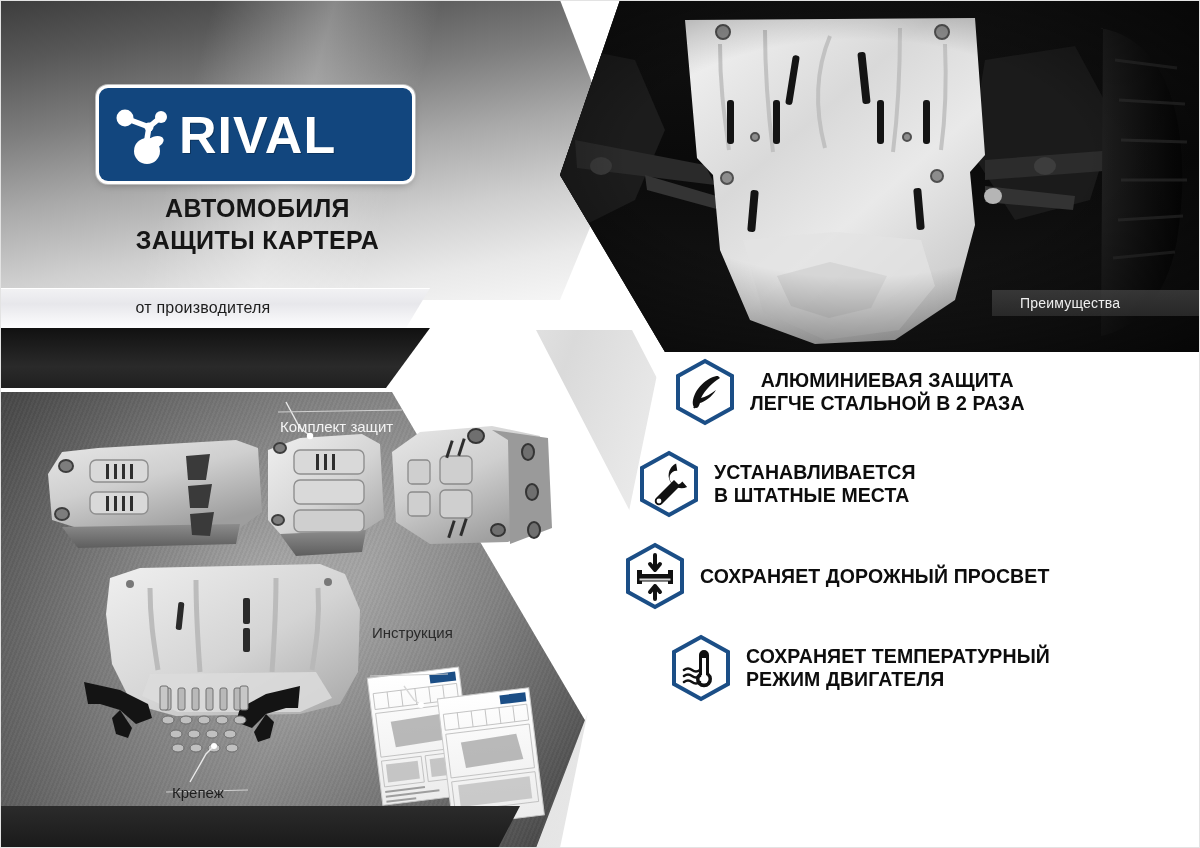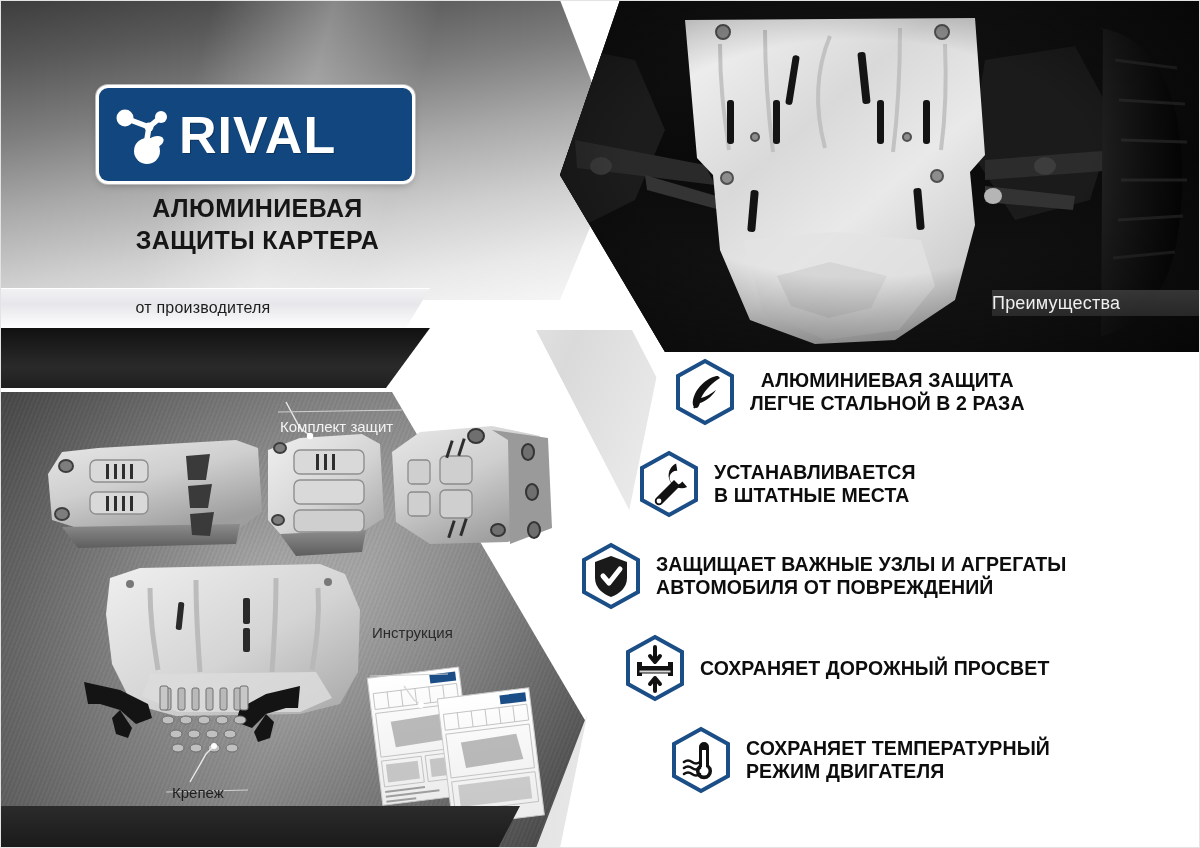--- a/index.html
+++ b/index.html
@@ -80,22 +80,22 @@
     clip-path:polygon(105px 0, 685px 0, 685px 352px, 150px 352px, 45px 175px);
     background:#0b0b0b;
   }
   .photo .under{position:absolute;inset:0;}
 
   
   .adv-tab{
     position:absolute;left:992px;top:290px;width:208px;height:26px;
     background:linear-gradient(180deg,rgba(70,70,70,.72) 0%,rgba(48,48,48,.78) 100%);
     display:flex;align-items:center;
-    color:#efefef;font-size:18px;
-    box-sizing:border-box;
+    color:#efefef;font-size:14px;
+    padding-left:28px;box-sizing:border-box;
     letter-spacing:.2px;
   }
 
   
   .bl-bg{
     position:absolute;left:0;top:352px;width:660px;height:496px;
     background:
       repeating-linear-gradient(112deg,rgba(255,255,255,.035) 0 2px,rgba(0,0,0,.035) 2px 4px),
       linear-gradient(118deg,#4e4e4e 0%,#6e6e6e 18%,#8d8d8d 36%,#a3a3a3 52%,#8f8f8f 68%,#6f6f6f 84%,#4a4a4a 100%);
     clip-path:polygon(0 40px, 392px 40px, 660px 496px, 0 496px);
@@ -163,21 +163,21 @@
       <circle cx="36" cy="46" r="13" fill="#ffffff"></circle>
       <path d="M14 13 L38 22 L50 12" stroke="#ffffff" stroke-width="5.5" fill="none" stroke-linecap="round" stroke-linejoin="round"></path>
       <path d="M38 22 L36 34" stroke="#ffffff" stroke-width="5.5" fill="none" stroke-linecap="round"></path>
       <circle cx="38" cy="22" r="4.5" fill="#ffffff"></circle>
       <ellipse cx="44" cy="37" rx="9" ry="5.5" fill="#ffffff" transform="rotate(-18 44 37)"></ellipse>
     </svg>
     <span class="logo-word">RIVAL</span>
   </div>
 
   <div class="tl-title">
-    <div>АЛЮМИНИЕВАЯ</div>
+    <div>АВТОМОБИЛЯ</div>
     <div>ЗАЩИТЫ КАРТЕРА</div>
   </div>
 
   <div class="tl-strip-border"></div>
   <div class="tl-strip"></div>
   <div class="tl-strip-text">от производителя</div>
 
   <div class="photo">
     <svg class="under" viewBox="0 0 685 352" preserveAspectRatio="none">
       <defs>
@@ -502,33 +502,20 @@
           <path d="M36 30 L18 48 A4 4 0 0 0 24 54 L42 36 Z" fill="#111"></path>
           <circle cx="21" cy="51" r="2.4" fill="#fff"></circle>
         </svg>
       </span>
       <span class="ftext">
         <span>УСТАНАВЛИВАЕТСЯ</span><br>
         <span>В ШТАТНЫЕ МЕСТА</span>
       </span>
     </div>
 
-    <div class="feature" style="margin-left:-32px;margin-top:24px;">
-      <span class="hexwrap">
-        <svg width="62" height="68" viewBox="0 0 62 68">
-          <polygon points="31,3 58,18 58,50 31,65 4,50 4,18" fill="none" stroke="#1B4E86" stroke-width="4"></polygon>
-          <path d="M31 14 L47 20 L47 36 C47 46 39 52 31 55 C23 52 15 46 15 36 L15 20 Z" fill="#1a1a1a"></path>
-          <path d="M23 34 L29 41 L40 27" fill="none" stroke="#ffffff" stroke-width="5" stroke-linecap="round" stroke-linejoin="round"></path>
-        </svg>
-      </span>
-      <span class="ftext">
-        <span>ЗАЩИЩАЕТ ВАЖНЫЕ УЗЛЫ И АГРЕГАТЫ</span><br>
-        <span>АВТОМОБИЛЯ ОТ ПОВРЕЖДЕНИЙ</span>
-      </span>
-    </div>
 
     <div class="feature" style="margin-left:12px;margin-top:24px;">
       <span class="hexwrap">
         <svg width="62" height="68" viewBox="0 0 62 68">
           <polygon points="31,3 58,18 58,50 31,65 4,50 4,18" fill="none" stroke="#1B4E86" stroke-width="4"></polygon>
           <rect x="13" y="28" width="5" height="14" fill="#111"></rect>
           <rect x="44" y="28" width="5" height="14" fill="#111"></rect>
           <rect x="13" y="32" width="36" height="4" fill="#111"></rect>
           <rect x="15" y="36" width="32" height="3" fill="#d8d8d8" stroke="#111" stroke-width="1"></rect>
           <path d="M31 13 L31 26 M26 22 L31 28 L36 22" stroke="#111" stroke-width="4" fill="none" stroke-linecap="round" stroke-linejoin="round"></path>

